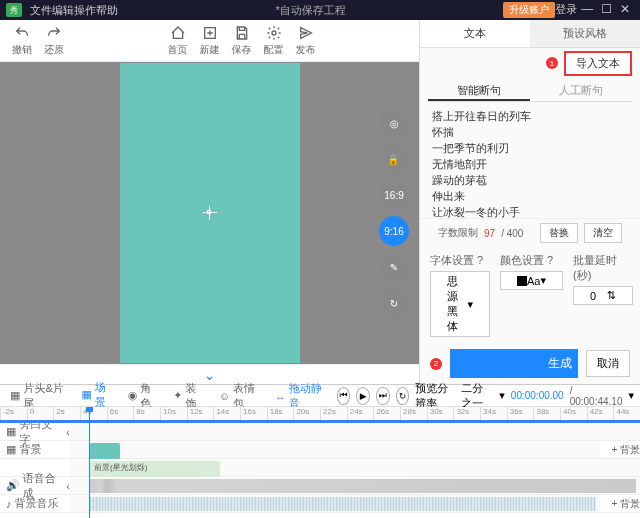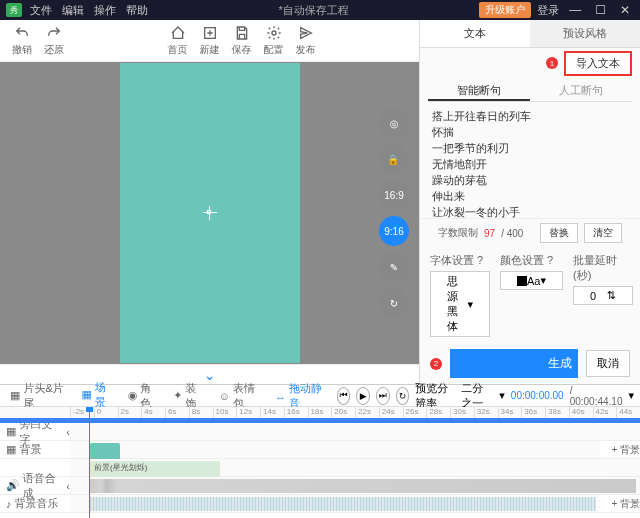--- a/index.html
+++ b/index.html
@@ -1,21 +1,21 @@
 <!DOCTYPE html>
 <html><head>
 <meta charset="utf-8">
 <style>
 *{box-sizing:border-box;margin:0;padding:0;font-family:"Microsoft YaHei",sans-serif;font-size:11px}
 body{width:640px;height:518px;background:#1a1a2e;overflow:hidden}
 .titlebar{height:20px;background:#1a1a2e;display:flex;align-items:center;padding:0 6px;color:#ccc}
 .tb-logo{width:16px;height:14px;background:#3a5;border-radius:2px;margin-right:8px;display:flex;align-items:center;justify-content:center;font-size:8px;color:#fff}
-.tb-menu{display:flex;gap:10px;font-size:11px}
+.tb-menu{display:flex;gap:0;font-size:11px}
 .tb-title{flex:1;text-align:center;color:#aaa;font-size:11px}
-.tb-right{display:flex;align-items:center;gap:6px}
+.tb-right{display:flex;}
 .tb-upgrade{background:#e84;color:#fff;padding:1px 6px;border-radius:2px;font-size:10px}
 .tb-btn{color:#ccc;cursor:pointer;font-size:11px}
 .wc{color:#ccc;padding:0 4px;font-size:12px}
 .main{display:flex;height:364px;background:#fff}
 .canvas-area{flex:1;display:flex;flex-direction:column;background:#fff;border-right:1px solid #ddd}
 .toolbar-top{height:42px;display:flex;align-items:center;padding:0 12px;border-bottom:1px solid #eee;gap:12px}
 .tb-icon{display:flex;flex-direction:column;align-items:center;gap:2px;color:#666;cursor:pointer}
 .tb-icon svg{width:16px;height:16px}
 .tb-icon span{font-size:10px}
 .tb-spacer{flex:1}
@@ -56,21 +56,21 @@
 .cancel-btn{border:1px solid #ccc;padding:5px 10px;background:#fff;cursor:pointer;font-size:11px}
 .red-dot2{width:12px;height:12px;border-radius:50%;background:#e33;color:#fff;font-size:8px;display:flex;align-items:center;justify-content:center}
 .timeline{height:134px;background:#fff;border-top:1px solid #ccc;display:flex;flex-direction:column;font-size:10px}
 .tl-tabs{height:22px;display:flex;align-items:center;border-bottom:1px solid #ddd;padding:0 6px;gap:8px}
 .tl-tab{display:flex;align-items:center;gap:3px;color:#666;cursor:pointer;padding:2px 4px}
 .tl-tab.active{color:#1e88ff;border-bottom:2px solid #1e88ff}
 .tl-controls{display:flex;align-items:center;gap:6px;margin-left:auto}
 .pc{width:18px;height:18px;border:1px solid #aaa;border-radius:50%;display:flex;align-items:center;justify-content:center;cursor:pointer;font-size:9px}
 .tl-time{color:#1e88ff;font-size:10px}
 .tl-dur{color:#666;font-size:10px}
-.ruler{height:16px;display:flex;border-bottom:5px solid #3b82f6;padding-left:70px;position:relative;background:#fafafa}
+.ruler{height:16px;display:flex;border-bottom:3px solid #3b82f6;position:relative;background:#fafafa}
 .ruler span{flex:1;font-size:8px;color:#999;border-left:1px solid #ddd;padding-left:2px}
 .track{height:18px;display:flex;align-items:center;border-bottom:1px solid #eee}
 .track-lbl{width:70px;padding-left:6px;color:#666;display:flex;align-items:center;gap:3px;font-size:10px}
 .track-body{flex:1;height:100%;position:relative;background:#fafafa}
 .track-add{width:40px;text-align:right;color:#666;cursor:pointer;font-size:10px}
 .clip{position:absolute;height:25px;top:2px;border-radius:2px;font-size:8px;color:#555;padding:1px 4px;overflow:hidden}
 .clip.green{background:#6bc5b8;left:20px;width:30px}
 .clip.label{background:#d8ead8;left:20px;width:130px}
 .wave{position:absolute;left:20px;right:4px;top:2px;height:14px;background:linear-gradient(90deg,#aaa 0%,#bbb 2%,#999 3%,#bbb 5%,#aaa 100%);opacity:.6}
 .wave2{background:repeating-linear-gradient(90deg,#8bb 0,#8bb 1px,#cde 1px,#cde 3px)}

